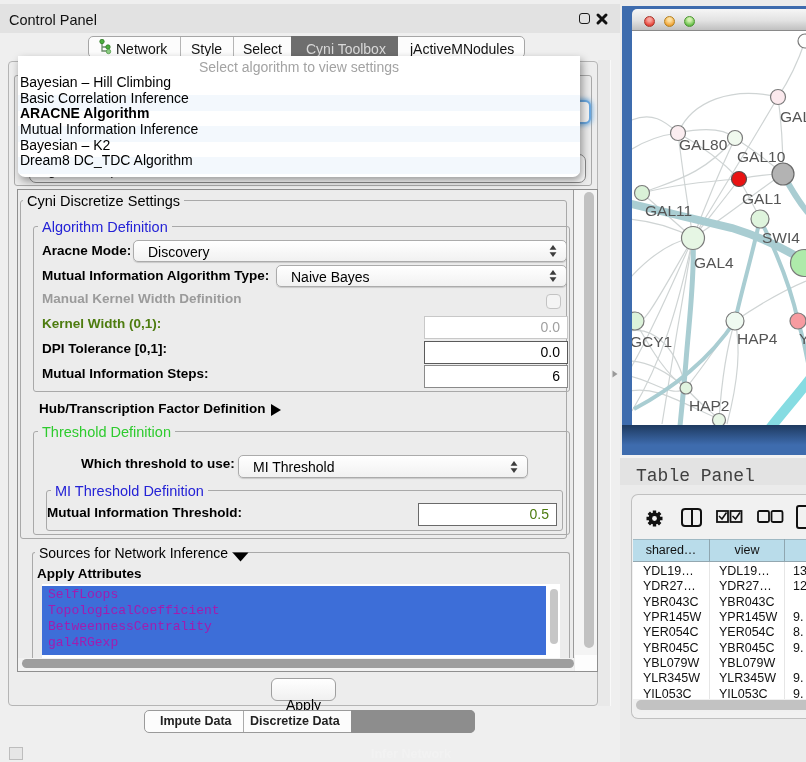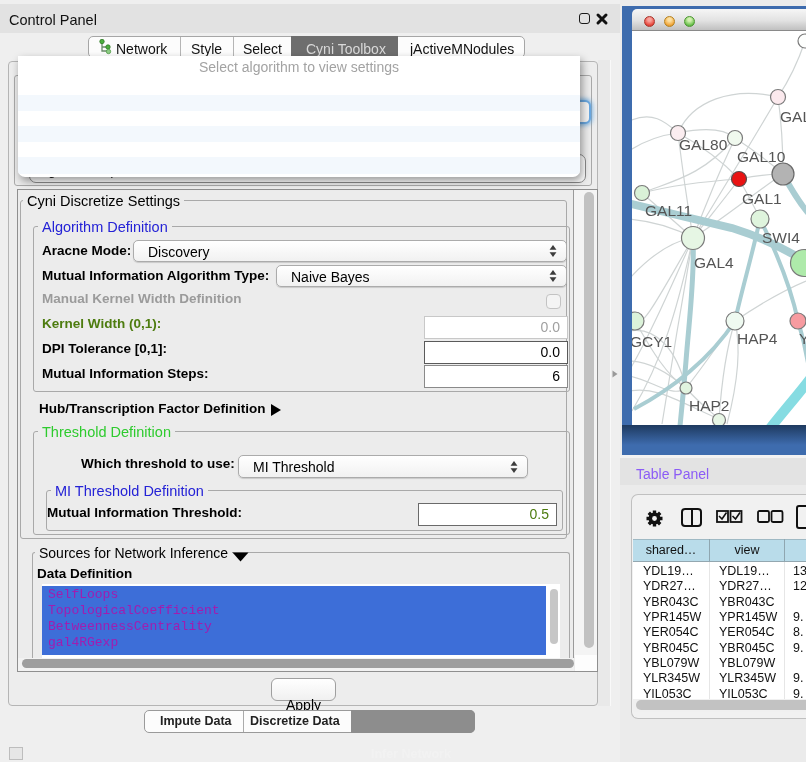--- a/index.html
+++ b/index.html
@@ -113,21 +113,21 @@
 <div class="group" style="left:46px;top:490px;width:517px;height:41px;"></div>
 <div class="gtitle" style="left:51px;top:483px;color:#2422d6;">MI Threshold Definition</div>
 <div class="abs lbl b" style="left:47px;top:505px;">Mutual Information Threshold:</div>
 <div class="field" style="left:418px;top:503px;width:139px;height:23px;border:1.2px solid #6a6a6a;color:#4d7c0f;padding:2px 7px 0 16px;">0.5</div>
 
 <div class="group" style="left:32px;top:552px;width:538px;height:106px;border-bottom:none;border-bottom-left-radius:0;border-bottom-right-radius:0;"></div>
 <div class="gtitle" style="left:35px;top:545px;font-size:14px;">Sources for Network Inference</div>
 <svg class="abs" style="left:232px;top:551.5px;" width="17" height="10" viewBox="0 0 17 10">
     <path d="M0.5 0.5 L16.5 0.5 L8.5 9.5 Z" fill="#000"></path>
   </svg>
-<div class="abs lbl b" style="left:37px;top:566px;">Data Definition</div>
+<div class="abs lbl b" style="left:37px;top:566px;">Apply Attributes</div>
 
 <div class="abs" style="left:42px;top:584px;width:518px;height:74px;background:#fff;"></div>
 <div class="abs" style="left:42px;top:585.5px;width:504px;height:69px;background:#3d6ed8;"></div>
 <div class="abs" style="left:48px;top:587px;font-size:13px;color:#a21caf;line-height:15.9px;font-family:Liberation Mono, monospace;">SelfLoops<br>TopologicalCoefficient<br>BetweennessCentrality<br>gal4RGexp</div>
 <div class="abs" style="left:550px;top:589px;width:8px;height:55px;background:#c6c6c6;border-radius:4px;"></div>
 
 <div class="abs" style="left:271px;top:678px;width:65px;height:23px;background:linear-gradient(#ffffff,#f0f0f0);border:1px solid #9f9f9f;border-radius:6px;text-align:center;font-size:14px;padding-top:18px;">Apply</div>
 
 <div class="abs" style="left:144px;top:710px;width:331px;height:23px;background:#fcfcfc;border:1px solid #9a9a9a;border-radius:5px;"></div>
 <div class="abs" style="left:243px;top:711px;width:1px;height:21px;background:#aaa;"></div>
@@ -140,20 +140,21 @@
 
 <svg class="abs" style="left:612px;top:370px;" width="6" height="8" viewBox="0 0 6 8">
     <path d="M0.5 0.5 L5.5 4 L0.5 7.5 Z" fill="#9a9a9a"></path>
   </svg>
 
 <div class="abs" style="left:18px;top:56px;width:562px;height:121px;background:#fff;border-radius:0 0 7px 7px;box-shadow:2px 4px 9px rgba(0,0,0,0.4);overflow:hidden;">
   <div class="abs" style="left:0;top:39px;width:562px;height:16px;background:#f3f8fd;"></div>
   <div class="abs" style="left:0;top:70px;width:562px;height:16px;background:#f3f8fd;"></div>
   <div class="abs" style="left:0;top:101px;width:562px;height:17px;background:#f3f8fd;"></div>
   <div class="abs" style="left:0;top:3px;width:562px;text-align:center;font-size:14px;color:#a3a3a3;">Select algorithm to view settings</div>
+  <div class="abs" style="left:2px;top:19px;font-size:14px;color:#000;line-height:15.65px;">Bayesian – Hill Climbing<br>Basic Correlation Inference<br><span class="b">ARACNE Algorithm</span><br>Mutual Information Inference<br>Bayesian – K2<br>Dream8 DC_TDC Algorithm</div>
 </div>
 
 <div class="abs" style="left:598px;top:60px;width:12px;height:646px;background:#e9e9e9;"></div>
 <div class="abs" style="left:610px;top:60px;width:1px;height:646px;background:#f9f9f9;"></div>
 <div class="abs" style="left:620px;top:0;width:186px;height:762px;background:#ececec;"></div>
 <div class="abs" style="left:622px;top:6px;width:184px;height:449px;background:#3e6cae;"></div>
 <div class="abs" style="left:622px;top:425px;width:184px;height:20px;background:linear-gradient(#1e3a5f,#3e6cae);"></div>
 
 <div class="abs" style="left:632px;top:9px;width:174px;height:22px;background:linear-gradient(#f6f6f6 0%,#e2e2e2 55%,#c0c0c0 100%);border-radius:5px 0 0 0;border-bottom:1px solid #8a8a8a;"></div>
 <div class="abs" style="left:643.5px;top:15.6px;width:11px;height:11px;border-radius:50%;background:radial-gradient(circle at 50% 30%, #f8a39d 0 20%, #e8473c 70%, #b33127 100%);border:0.5px solid #a8352c;"></div>
@@ -236,21 +237,21 @@
     <text x="-2" y="316">GCY1</text>
     <text x="105" y="313">HAP4</text>
     <text x="167" y="313">Y</text>
     <text x="57" y="380">HAP2</text>
   </g>
 </svg>
 </div>
 
 <div class="abs" style="left:620px;top:455px;width:186px;height:3px;background:#f2f2f2;"></div>
 <div class="abs" style="left:620px;top:458px;width:186px;height:27px;background:#e3e3e3;"></div>
-<div class="abs" style="left:636px;top:466px;font-size:14px;color:#8b5cf6;">Table Panel</div>
+<div class="abs" style="left:636px;top:466px;font-size:18px;color:#404040;font-family:Liberation Mono, monospace;">Table Panel</div>
 <div class="abs" style="left:620px;top:485px;width:186px;height:277px;background:#ebebeb;"></div>
 
 <div class="abs" style="left:631px;top:494px;width:185px;height:225px;background:#f1f1f1;border:1px solid #c0c0c0;border-radius:7px 0 0 7px;border-right:none;"></div>
 
 <svg class="abs" style="left:645px;top:509px;" width="19" height="19" viewBox="0 0 19 19">
   <g fill="#111">
       <circle cx="9.5" cy="9.5" r="6"></circle>
   <g stroke="#111" stroke-width="3.4">
    <path d="M9.5 1.5 V5 M9.5 14 V17.5 M1.5 9.5 H5 M14 9.5 H17.5 M3.8 3.8 L6.3 6.3 M12.7 12.7 L15.2 15.2 M15.2 3.8 L12.7 6.3 M6.3 12.7 L3.8 15.2"></path>
   </g>

